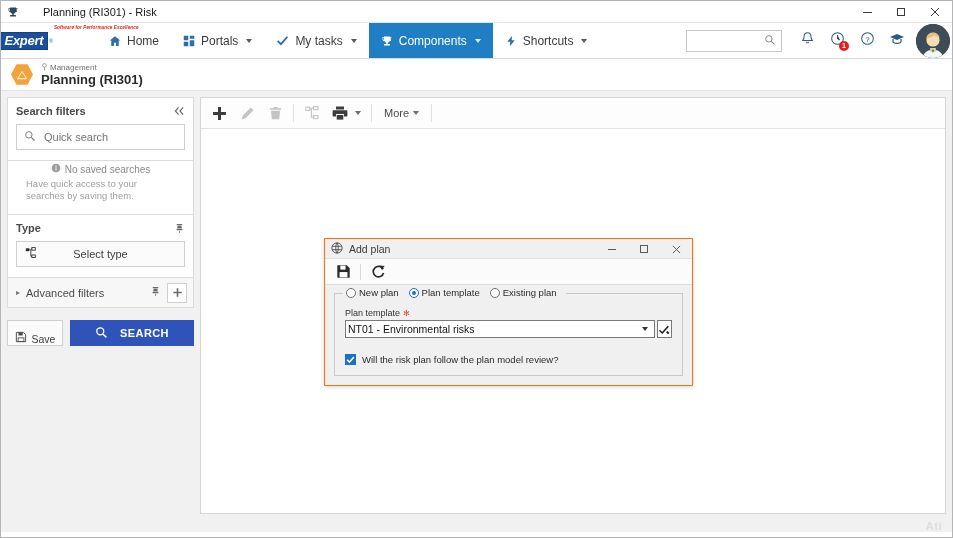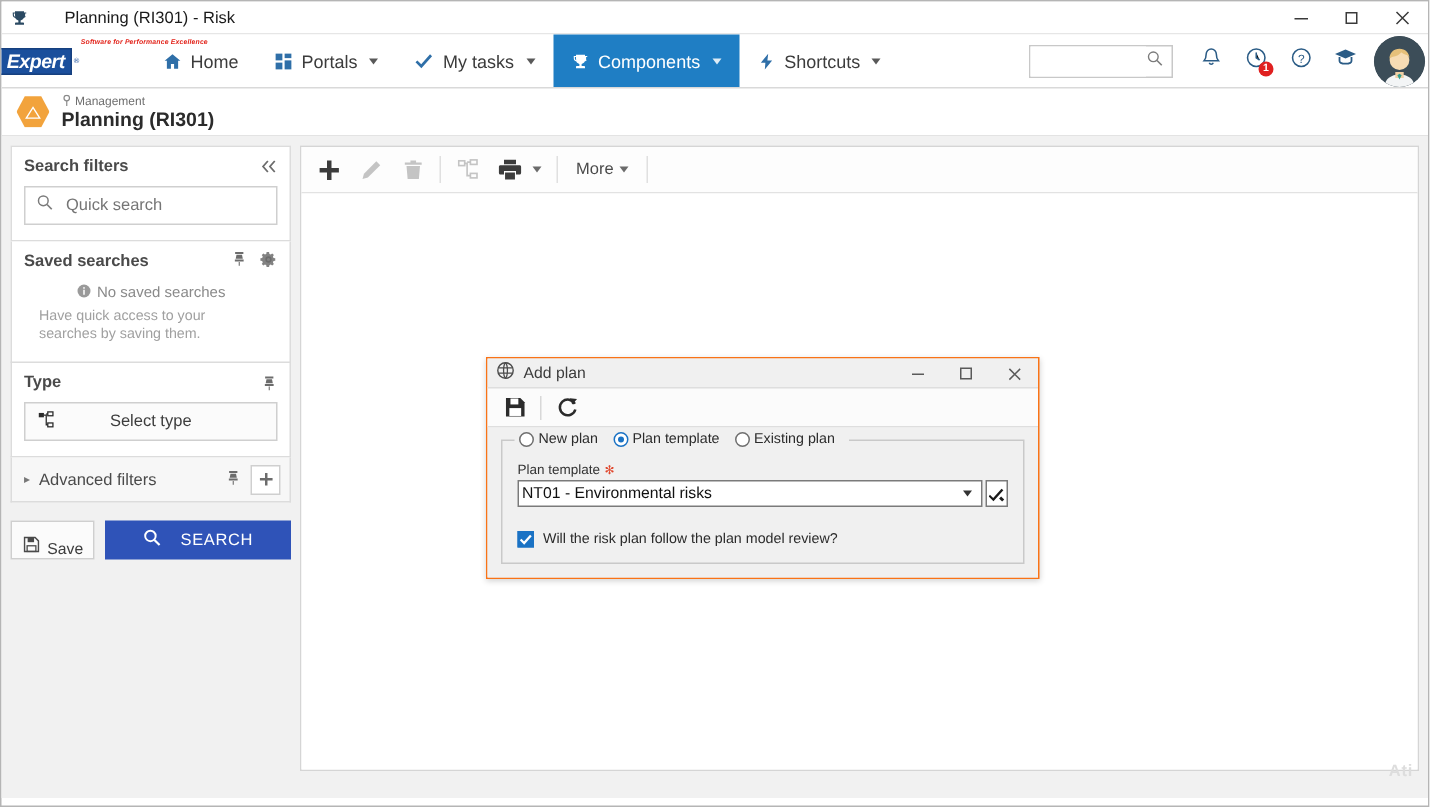--- a/index.html
+++ b/index.html
@@ -197,21 +197,21 @@
   }
   .actions { display:flex; gap:7px; margin-top: 12px; }
   .savebtn {
     flex: 0 0 56px; height: 26px; border:1px solid #cfcfcf; background:#fbfbfb;
     display:flex; align-items:flex-end; justify-content:center; gap:5px;
     font-size: 10.5px; color:#3d3d3d; cursor:pointer;
   }
   .searchbtn {
     flex:1; height: 26px; background:#2f53b8; color:#fff;
     display:flex; align-items:center; justify-content:center; gap:12px;
-    font-size: 11px; font-weight: normal; letter-spacing: .4px; cursor:pointer;
+    font-size: 11px; font-weight: bold; letter-spacing: .4px; cursor:pointer;
   }
 
   
   .main {
     flex: 1; padding: 6px 6px 0 0;
     display: flex; flex-direction: column; min-width: 0; text-align: center;
   }
   .maincard {
     flex: 1; background: #ffffff; border: 1px solid #d5d5d5;
     display: flex; flex-direction: column; min-height: 0;
@@ -235,21 +235,21 @@
     display:flex; align-items:center; gap:4px; font-size: 11px;
     color:#4a4a4a; padding: 0 8px; cursor:pointer;
   }
   .grid { flex: 1; background:#fff; }
 
   
   .statusbar {
     height: 18px; background:#f1f1f1; position:relative;
   }
   .watermark {
-    position:absolute; right: 4px; bottom: 12px;
+    position:absolute; right: 4px; bottom: 0px;
     font-size: 11px; color:#dddddd; font-weight:bold;
     letter-spacing: .5px;
   }
 
   
   .modal {
     position: absolute; left: 323px; top: 237px;
     width: 369px; height: 148px;
     background: #f0f0f0; border: 1px solid #f97316;
     box-shadow: 0 1px 4px rgba(0,0,0,.18);
@@ -520,36 +520,20 @@
             <svg width="12" height="12" viewBox="0 0 16 16">
                 <circle cx="6.5" cy="6.5" r="4.3" fill="none" stroke="#7b7b7b" stroke-width="1.3"></circle>
                 <path stroke="#7b7b7b" stroke-width="1.5" d="M9.8 9.8 14 14"></path>
               </svg>
           </span>
           <input type="text" value="" placeholder="Quick search" style="">
         </div>
       </div>
 
       <div class="panel">
-        <div class="p-head">
-          <span>Saved searches</span>
-          <span class="sp">
-            <span>
-              <svg width="11" height="11" viewBox="0 0 12 12">
-                  <path fill="#6c6c6c" d="M3 1h6v1.5H3zM4 3h4l.6 3H3.4zM2.8 6.6h6.4V8H2.8zM5.6 8.4h.8V11h-.8z"></path>
-                </svg>
-            </span>
-            <span>
-              <svg width="12" height="12" viewBox="0 0 16 16">
-                  <path fill="#6c6c6c" d="M8 5.2A2.8 2.8 0 1 0 8 10.8 2.8 2.8 0 0 0 8 5.2zm0 4.2a1.4 1.4 0 1 1 0-2.8 1.4 1.4 0 0 1 0 2.8z"></path>
-                  <path fill="#6c6c6c" d="M14 9.1V6.9l-1.6-.3a4.6 4.6 0 0 0-.5-1.2l.9-1.3-1.5-1.5-1.3.9c-.4-.2-.8-.4-1.2-.5L8.5 1.4h-2.2L6 3c-.4.1-.8.3-1.2.5l-1.3-.9-1.5 1.5.9 1.3c-.2.4-.4.8-.5 1.2L.8 6.9v2.2L2.4 9.4c.1.4.3.8.5 1.2l-.9 1.3 1.5 1.5 1.3-.9c.4.2.8.4 1.2.5l.3 1.6h2.2l.3-1.6c.4-.1.8-.3 1.2-.5l1.3.9 1.5-1.5-.9-1.3c.2-.4.4-.8.5-1.2z" opacity=".85"></path>
-                </svg>
-            </span>
-          </span>
-        </div>
         <div class="nores">
           <span>
             <svg width="10" height="10" viewBox="0 0 12 12">
                 <circle cx="6" cy="6" r="5.2" fill="#9a9a9a"></circle>
                 <rect x="5.4" y="5" width="1.2" height="4" fill="#fff"></rect>
                 <rect x="5.4" y="2.9" width="1.2" height="1.3" fill="#fff"></rect>
               </svg>
           </span>
           <span>No saved searches</span>
         </div>

